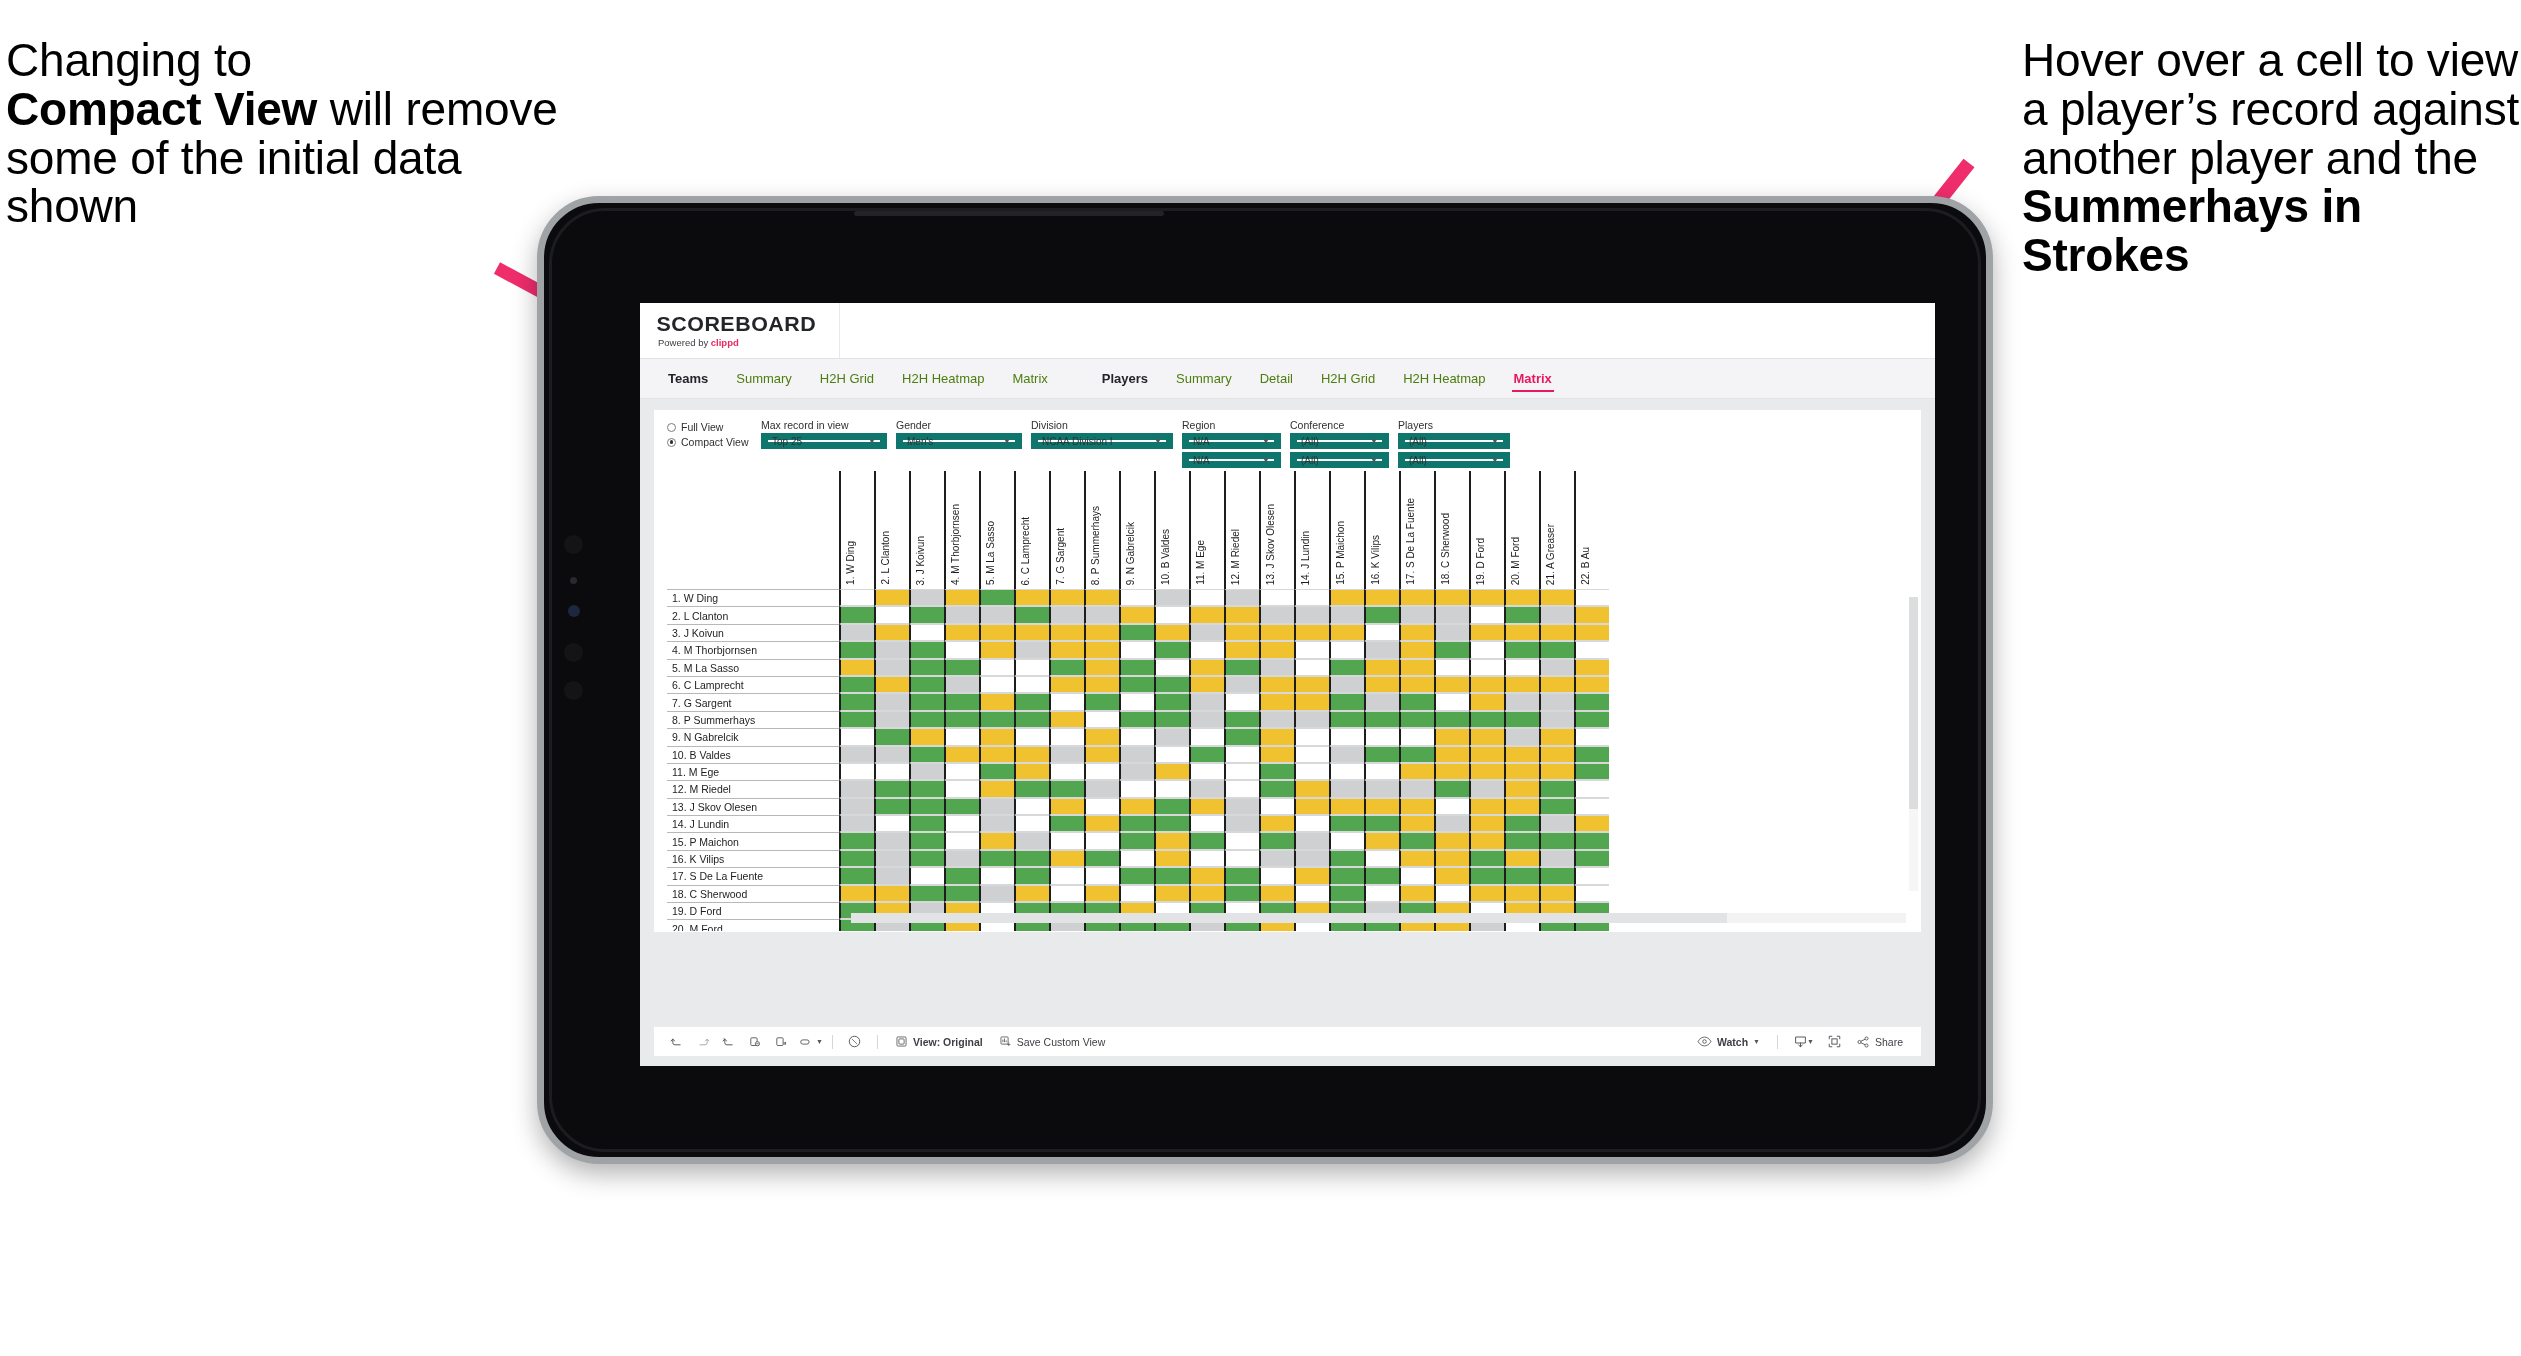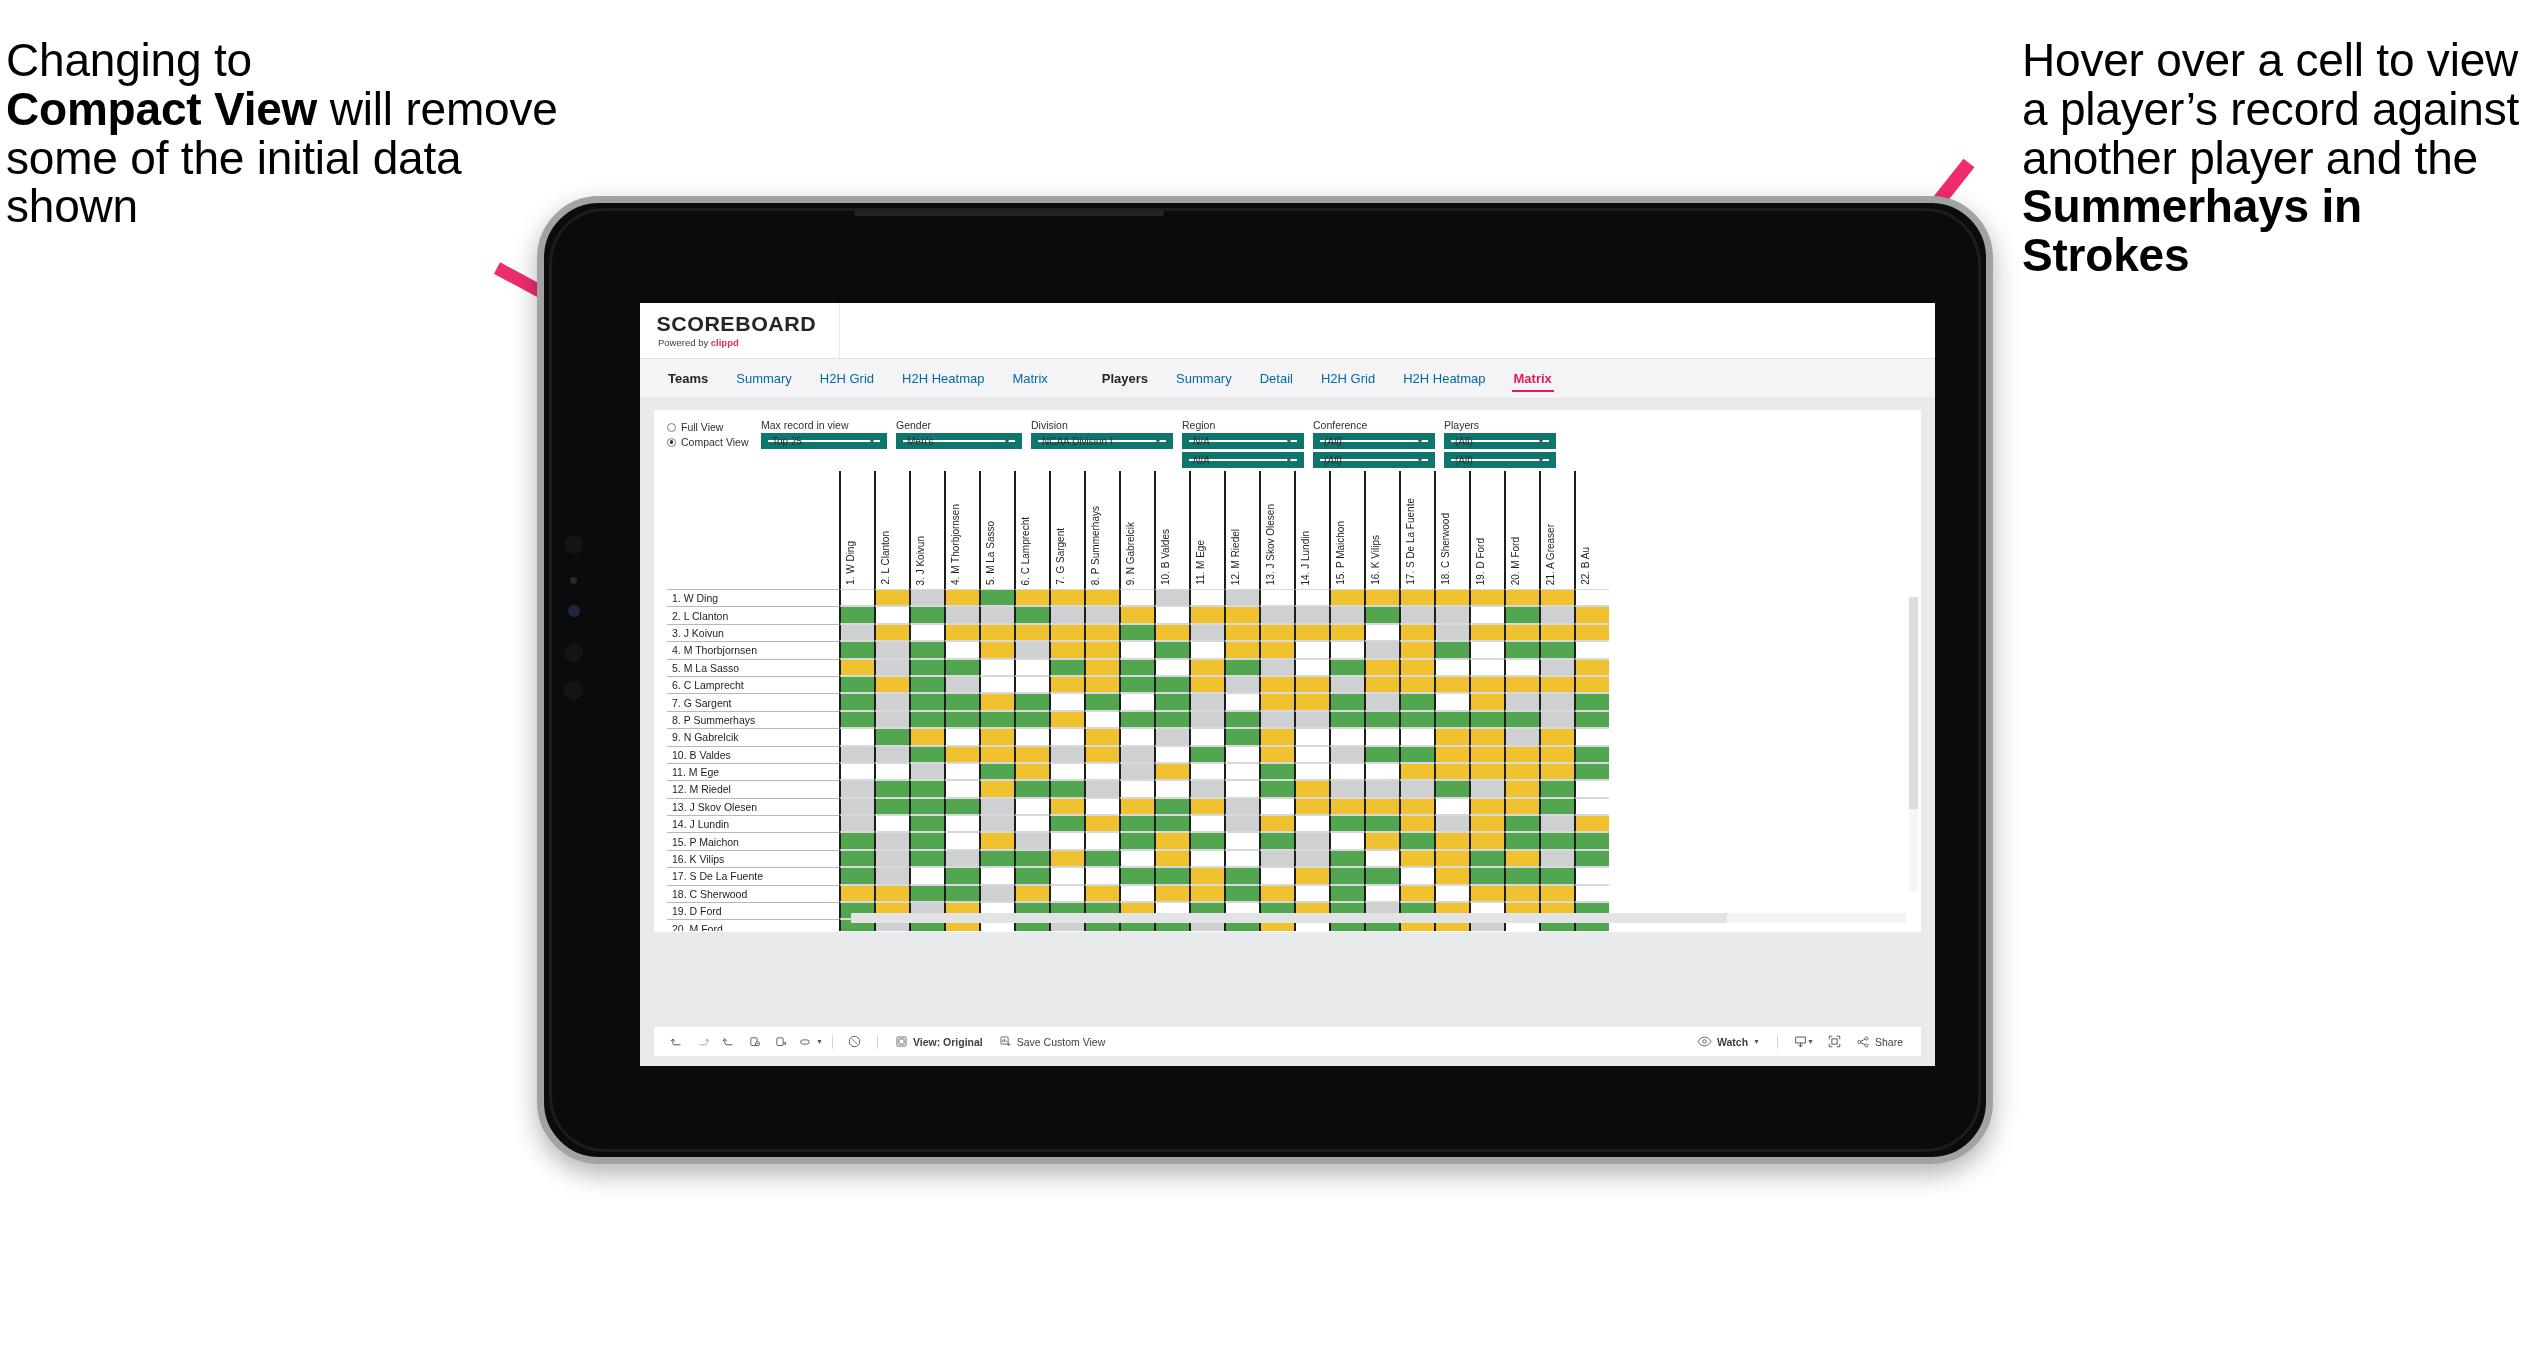--- a/index.html
+++ b/index.html
@@ -91,21 +91,21 @@
     content:""; position:absolute; left:0; right:0; bottom:-1px; height:3px; background:#e8185d;
   }
 
   
   #subnav{
     height:40px; background:#f4f4f6; display:flex; align-items:center;
     padding-left:14px; border-bottom:1px solid #e3e3e6; gap:0px;
   }
   .subgroup{ display:flex; align-items:center; }
   .subnav-item{
-    font-size:13px; color:#0369a1; padding:6px 14px; cursor:pointer; position:relative;
+    font-size:13px; color:#4d7c0f; padding:6px 14px; cursor:pointer; position:relative;
     white-space:nowrap;
   }
   .subnav-item.bold{ font-weight:bold; color:#23252b; }
   .subnav-item.active{ color:#e8185d; font-weight:600; }
   .subnav-item.active::after{
     content:""; position:absolute; left:12px; right:12px; bottom:0px; height:2px; background:#e8185d;
   }
   .subnav-gap{ width:26px; }
 
   
@@ -132,21 +132,21 @@
   }
   .filter-group{ margin-right:9px; }
   .filter-label{ font-size:10.5px; color:#2e3034; margin-bottom:2px; }
   .select{
     width:142px; height:16px; border:7px solid #0f766e; background:#fff;
     font-size:10px; color:#2e3034; display:flex; align-items:center;
     padding:0 4px; position:relative; margin-bottom:3px; cursor:pointer;
   }
   .select .caret{ position:absolute; right:4px; font-size:8px; color:#53555a; }
   .select.w-narrow{ width:126px; }
-  .select.w-conf{ width:122px;font-style:italic; }
+  .select.w-conf{ width:99px; }
   .select.w-play{ width:112px; }
 
   
   #matrix-wrap{ position:absolute; left:12px; top:60px; right:0; bottom:0; }
   #col-headers{ display:flex; height:118px; margin-left:172px; align-items:flex-end; }
   .colhead{
     width:35px; height:118px; position:relative; flex:none;
     border-left:2px solid #1d1d1d;
   }
   .colhead-rot{

